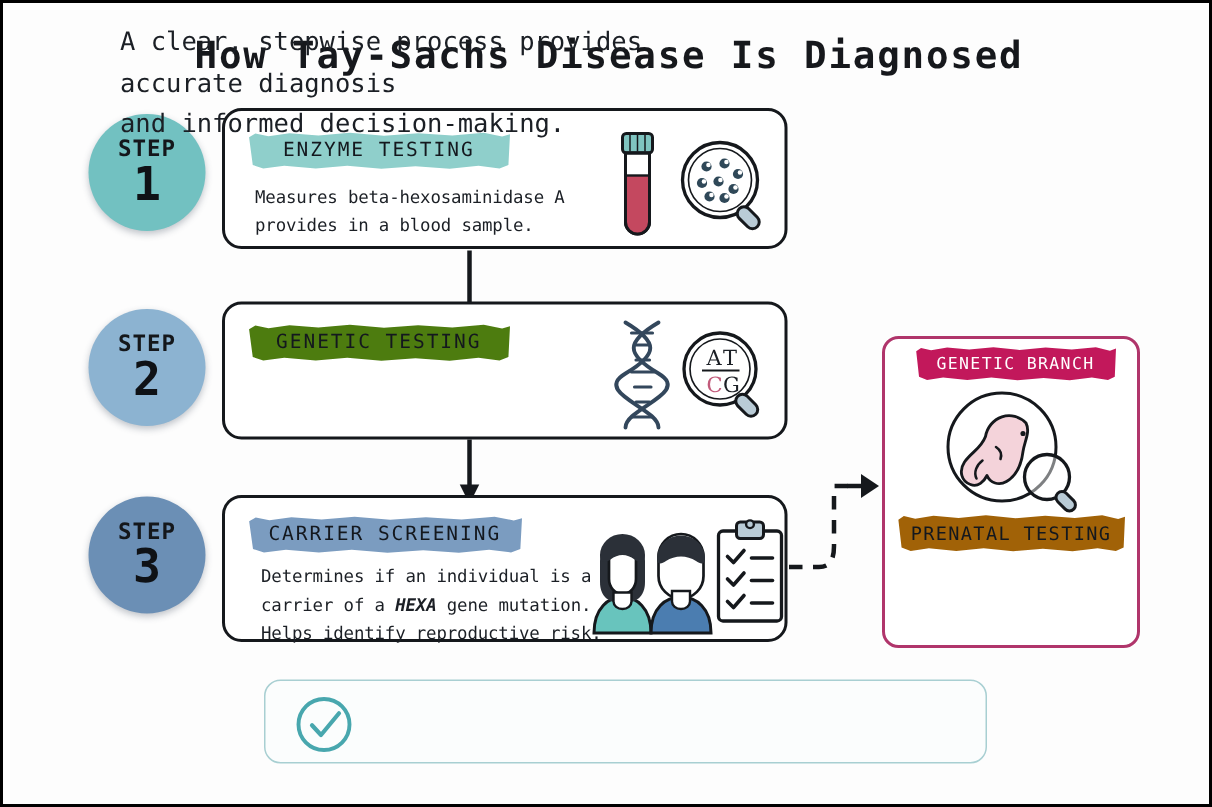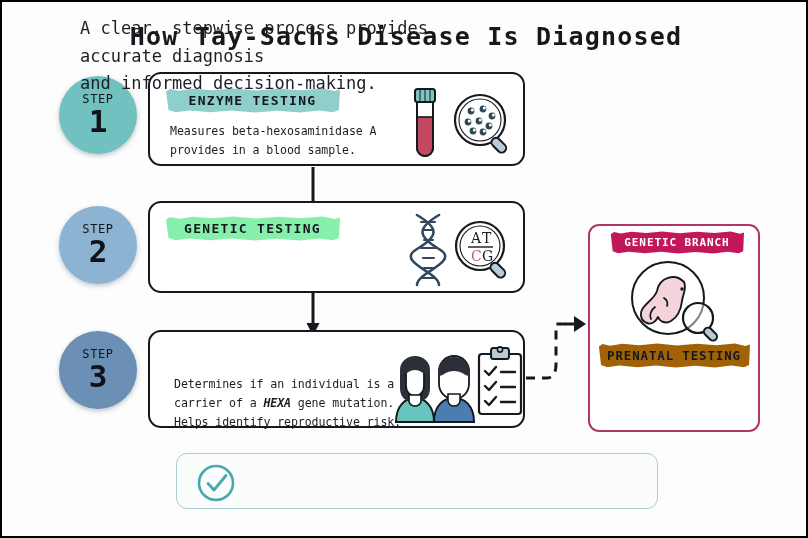--- a/index.html
+++ b/index.html
@@ -23,39 +23,39 @@
     color:#16181c;
   }
 
   
   .step-circle{
     position:absolute;width:78px;height:78px;border-radius:50%;
     display:flex;flex-direction:column;align-items:center;justify-content:center;
     box-shadow:0 2px 5px rgba(60,70,90,.32);
   }
   .step-circle .step-word{
-    font-size:12px;font-weight:400;letter-spacing:.6px;color:#14171b;
+    font-size:15px;font-weight:700;letter-spacing:.6px;color:#14171b;
     line-height:1;margin-bottom:1px;
   }
   .step-circle .step-num{
     font-size:31px;font-weight:700;color:#0f1216;line-height:1;
   }
 
   
   .step-card{
     position:absolute;
     box-sizing:border-box;
     background:#ffffff;
     border:2.2px solid #15181c;
     border-radius:13px;
   }
   .hl{
     position:absolute;
     display:flex;align-items:center;justify-content:center;
-    font-size:13px;font-weight:700;letter-spacing:1.3px;
+    font-size:13px;font-weight:400;letter-spacing:1.3px;
     color:#14181e;
     clip-path:polygon(0.6% 14%,3% 4%,8% 11%,16% 3%,27% 9%,39% 2%,52% 10%,65% 3%,78% 9%,90% 2%,97% 12%,100% 6%,99.4% 88%,96% 97%,88% 90%,77% 98%,64% 91%,51% 98%,38% 90%,26% 97%,14% 90%,6% 97%,2% 88%);
   }
   .body-text{
     position:absolute;
     font-size:11.6px;line-height:1.62;color:#1b1f25;
     letter-spacing:-.1px;
     white-space:pre-line;
   }
   .body-text i{font-style:italic;font-weight:700;}
@@ -157,21 +157,21 @@
       <path d="M1.5 36 L8 49 L14.5 36 Z" fill="#15181c"></path>
     </svg>
   </span>
 
   <div class="step-circle" style="left:57px;top:204px;background:#8cb3d1;">
     <div class="step-word">STEP</div>
     <div class="step-num">2</div>
   </div>
 
   <div class="step-card" style="left:146px;top:199px;width:377px;height:92px;">
-    <div class="hl" style="left:15px;top:13px;width:175px;height:25px;background:#86efac;text-align:right;">GENETIC TESTING</div>
+    <div class="hl" style="left:15px;top:13px;width:175px;height:25px;background:#4d7c0f;text-align:right;">GENETIC TESTING</div>
 
     <span style="position:absolute;left:256px;top:9px;">
       <svg width="46" height="76" viewBox="0 0 46 76">
         <g fill="none" stroke="#33475c" stroke-width="2.6" stroke-linecap="round">
           <path d="M11 3 C33 16, 33 24, 11 37 C-11 50, 33 60, 33 73"></path>
           <path d="M33 3 C11 16, 11 24, 33 37 C55 50, 11 60, 11 73"></path>
         </g>
         <g stroke="#33475c" stroke-width="2.1" stroke-linecap="round">
           <line x1="15" y1="10" x2="29" y2="10"></line>
           <line x1="18" y1="18" x2="27" y2="18"></line>
@@ -204,20 +204,21 @@
       <path d="M1.5 30 L8 43 L14.5 30 Z" fill="#15181c"></path>
     </svg>
   </span>
 
   <div class="step-circle" style="left:57px;top:329px;background:#6b8fb5;">
     <div class="step-word">STEP</div>
     <div class="step-num">3</div>
   </div>
 
   <div class="step-card" style="left:146px;top:328px;width:377px;height:98px;">
+    <div class="hl" style="left:15px;top:12px;width:183px;height:25px;background:#7b9cc0;">CARRIER SCREENING</div>
     <div class="body-text" style="left:24px;top:43px;width:262px;"><span>Determines if an individual is a
 carrier of a </span><i>HEXA</i><span> gene mutation.
 Helps identify reproductive risk.</span></div>
 
     <span style="position:absolute;left:238px;top:18px;">
       <svg width="96" height="72" viewBox="0 0 96 72">
 
         <path d="M8 72 C8 55, 18 48, 27 48 C36 48, 46 55, 46 72 Z" fill="#68c4bd" stroke="#15181c" stroke-width="2"></path>
         <path d="M12 24 a15 15 0 0 1 30 0 l0 14 c0 10 -6 14 -15 14 c-9 0 -15 -4 -15 -14 Z" fill="#2b3038"></path>
         <path d="M18 22 a9 9 0 0 1 18 0 l0 14 a9 10 0 0 1 -18 0 Z" fill="#ffffff" stroke="#15181c" stroke-width="1.8"></path>

